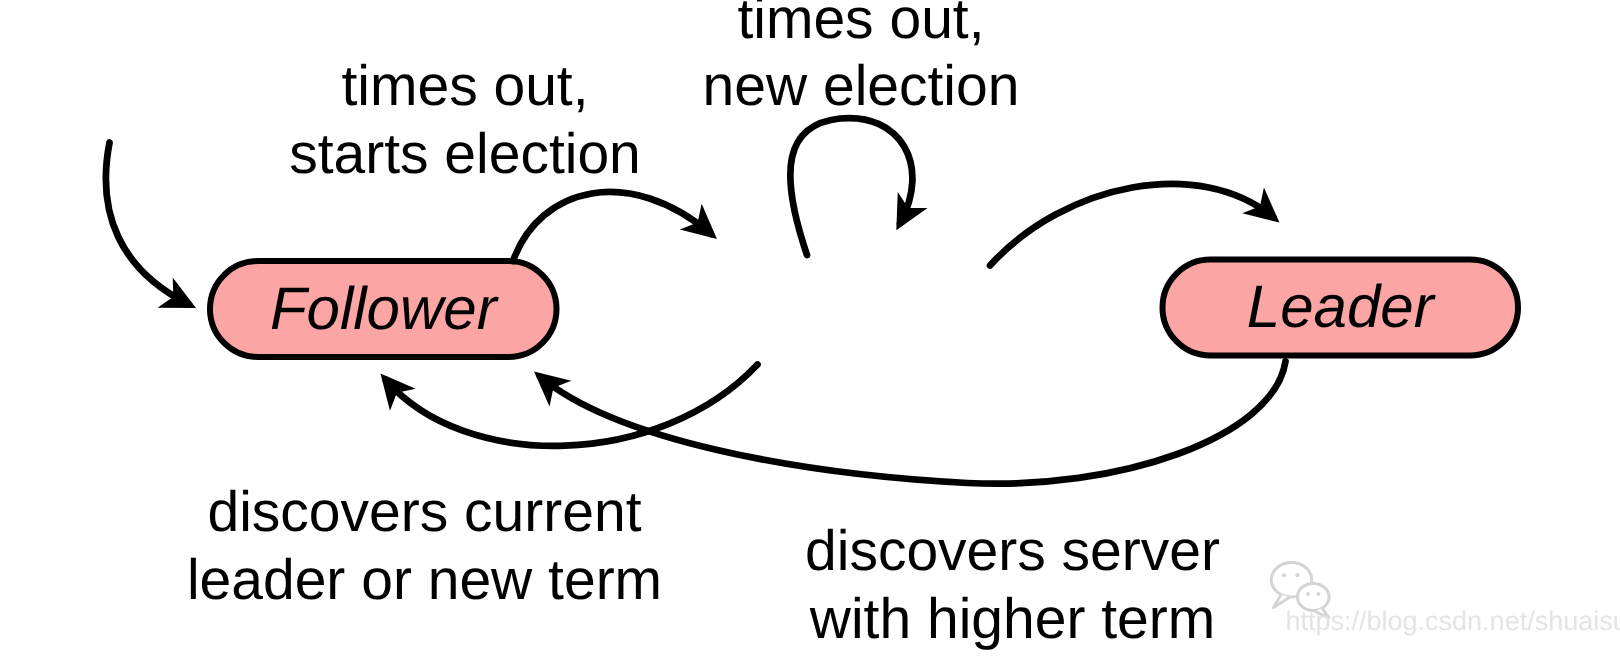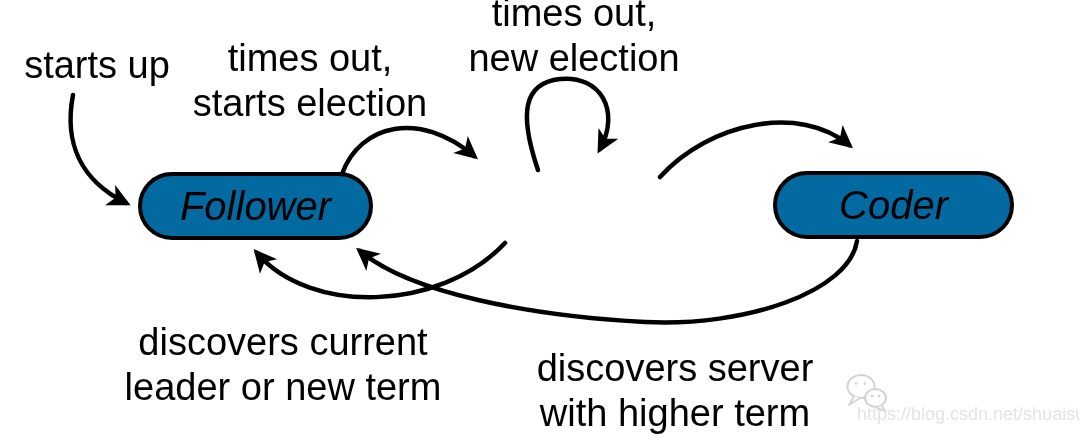--- a/index.html
+++ b/index.html
@@ -3,21 +3,21 @@
 <meta charset="utf-8">
 <style>
   html,body { margin:0; padding:0; background:#ffffff; }
   .stage {
     position:relative; width:1080px; height:442px;
     background:#ffffff; overflow:hidden;
     font-family:"Liberation Sans", sans-serif;
   }
   .node {
     position:absolute; box-sizing:border-box; height:68px;
-    border:4px solid #000; border-radius:34px; background:#0369a1;
+    border:4px solid #000; border-radius:34px; background:#fca5a5;
     display:flex; align-items:center; justify-content:center;
     font-style:italic; font-size:40px; color:#000; z-index:1;
   }
   #node-follower  { left:138px; top:172px; width:235px; }
   #node-candidate { left:457px; top:172px; width:235px; }
   #node-leader    { left:773px; top:171px; width:241px; }
 
   svg.arrows { position:absolute; left:0; top:0; z-index:2; pointer-events:none; }
 
   .edge-label {
@@ -60,40 +60,39 @@
       <circle cx="28" cy="24" r="1.3" fill="#d4d4d4"></circle>
       <circle cx="35" cy="24" r="1.3" fill="#d4d4d4"></circle>
     </svg>
     <div class="wm-url">https://blog.csdn.net/shuaisunny</div>
   </div>
 
   <div class="node" id="node-follower">
     <span>Follower</span>
   </div>
   <div class="node" id="node-leader">
-    <span>Coder</span>
+    <span>Leader</span>
   </div>
 
   <svg class="arrows" width="1080" height="442" viewBox="0 0 1080 442">
     <defs>
       <marker id="ah" viewBox="0 0 12 12" refX="9" refY="6" markerWidth="26" markerHeight="26" markerUnits="userSpaceOnUse" orient="auto">
         <path d="M 0.8 0.8 L 11.4 6 L 0.8 11.2 L 3.6 6 Z" fill="#000000"></path>
       </marker>
     </defs>
     <g fill="none" stroke="#000000" stroke-width="4.5" stroke-linecap="round">
       <path d="M 73 95 C 64 142, 80 180, 126 203" marker-end="url(#ah)"></path>
       <path d="M 342 174 C 360 124, 420 110, 474 156" marker-end="url(#ah)"></path>
       <path d="M 538 170 C 519 114, 523 83, 560 79 C 600 75, 621 110, 600 149" marker-end="url(#ah)"></path>
       <path d="M 660 177 C 710 122, 800 104, 849 145" marker-end="url(#ah)"></path>
       <path d="M 505 243 C 440 312, 310 315, 257 253" marker-end="url(#ah)"></path>
       <path d="M 857 241 C 849 292, 745 327, 645 322 C 530 316, 410 293, 360 251" marker-end="url(#ah)"></path>
     </g>
   </svg>
 
-  <div class="edge-label" id="lbl-starts-up">starts up</div>
   <div class="edge-label" id="lbl-f2c">times out,
 starts election</div>
   <div class="edge-label" id="lbl-self">times out,
 new election</div>
   <div class="edge-label" id="lbl-c2f">discovers current
 leader or new term</div>
   <div class="edge-label" id="lbl-l2f">discovers server
 with higher term</div>
 
 </div>

